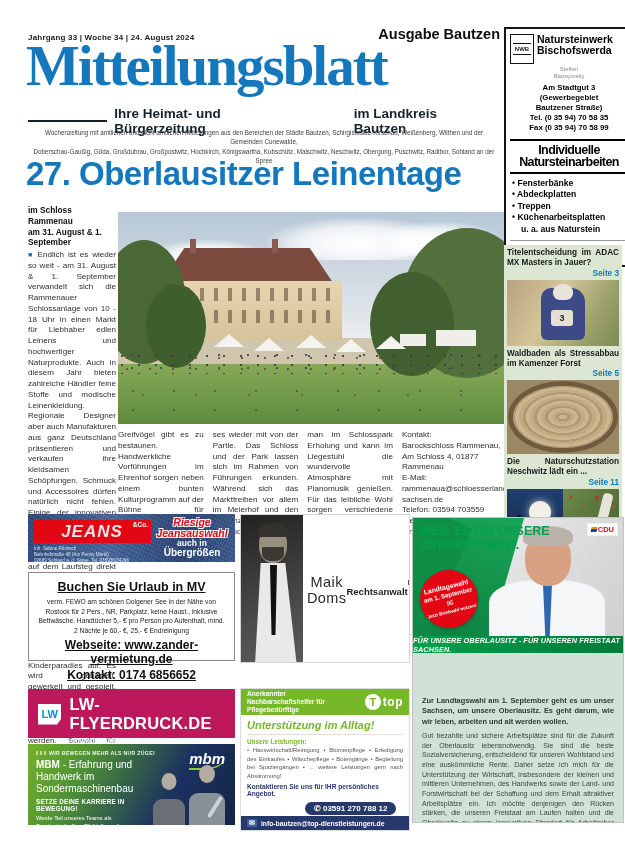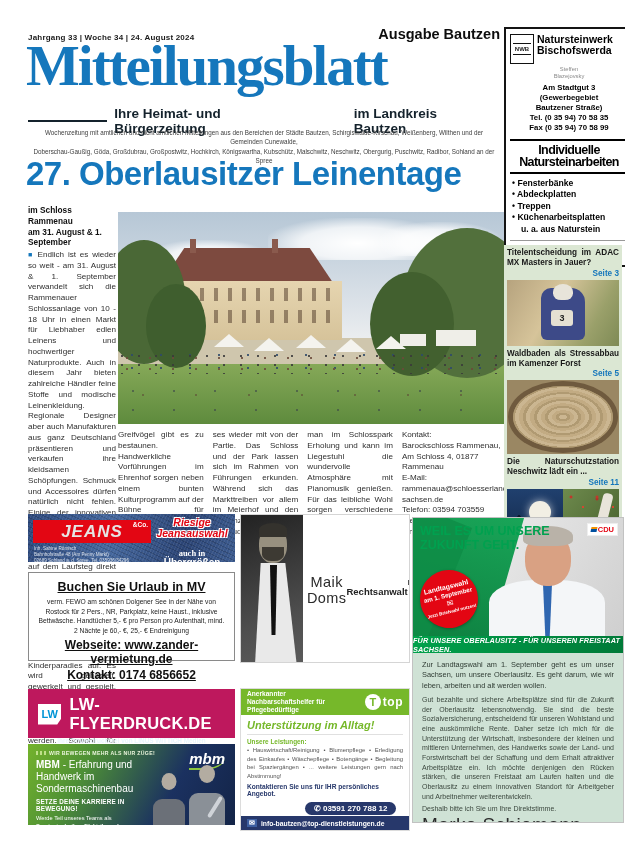--- a/index.html
+++ b/index.html
@@ -107,21 +107,21 @@
       repeating-linear-gradient(25deg,rgba(0,0,0,.16) 0 1px,rgba(0,0,0,0) 1px 4px),
       linear-gradient(100deg,#2e4a7e,#46699f 40%,#2c4576 75%,#3d5c90);}
   .jeans-box{position:absolute;left:5px;top:6px;width:118px;height:23px;background:#e30613;
     display:flex;align-items:center;justify-content:center;}
   .jeans-word{color:#e5e5e5;font-weight:bold;font-style:italic;font-size:17px;letter-spacing:1px;}
   .jeans-amp{position:absolute;right:3px;top:1px;color:#fff;font-size:6.5px;font-weight:bold;}
   .jeans-info{position:absolute;left:6px;top:32px;font-size:4.6px;line-height:1.35;color:#d9e0ea;}
   .jeans-claims{position:absolute;right:3px;top:3px;width:80px;text-align:center;line-height:1.05;}
   .jeans-red{color:#e30613;font-size:10.5px;font-weight:bold;font-style:italic;
     text-shadow:1px 1px 0 #fff,-1px -1px 0 #fff,1px -1px 0 #fff,-1px 1px 0 #fff;}
-  .jeans-white1{color:#fff;font-size:8.5px;font-weight:bold;margin-top:10px;font-family:Liberation Serif, serif;}
+  .jeans-white1{color:#fff;font-size:8.5px;font-weight:bold;margin-top:0;}
   .jeans-white2{color:#fff;font-size:10px;font-weight:bold;}
 
   
   #ad-mv{left:28px;top:572px;width:207px;height:89px;border:1px solid #8a8a8a;background:#fff;
     padding:7px 9px;box-sizing:border-box;text-align:center;}
   .mv-title{font-size:12.5px;font-weight:bold;text-decoration:underline;color:#101010;}
   .mv-body{font-size:6.7px;line-height:1.45;color:#222;margin-top:3px;}
   .mv-strong{font-size:12px;font-weight:bold;margin-top:2px;color:#101010;text-decoration:underline;}
 
   
@@ -158,21 +158,21 @@
   .cdu-badge{position:absolute;left:7px;top:52px;width:58px;height:58px;border-radius:50%;background:#e30613;
     transform:rotate(-14deg);color:#fff;display:flex;flex-direction:column;align-items:center;justify-content:center;
     text-align:center;line-height:1.15;box-shadow:0 1px 3px rgba(0,0,0,.3);}
   .badge-l1{font-size:6.8px;font-weight:bold;}
   .badge-l2{font-size:6.2px;font-weight:bold;}
   .badge-ic{font-size:8px;margin:1px 0;}
   .badge-l3{font-size:4.6px;font-weight:bold;}
   .cdu-banner{height:17px;background:linear-gradient(90deg,#00a14b,#00света 0);background:linear-gradient(90deg,#00a14b,#007a38);
     color:#fff;font-size:7.3px;font-weight:bold;font-style:italic;display:flex;align-items:center;justify-content:center;letter-spacing:.1px;}
   .cdu-body{background:#cfe2d5;height:169px;padding:7px 9px;box-sizing:border-box;color:#333;}
-  .cdu-p1{font-size:7.4px;font-weight:normal;line-height:1.4;text-align:justify;color:#2f3b33;}
+  .cdu-p1{font-size:7.4px;font-weight:bold;line-height:1.4;text-align:justify;color:#2f3b33;margin-top:36px;}
   .cdu-p2{font-size:7px;line-height:1.38;text-align:justify;margin-top:4px;color:#3a463d;}
   .cdu-p3{font-size:7px;margin-top:4px;color:#3a463d;}
   .cdu-name{font-size:19px;color:#2b2b2b;letter-spacing:.4px;margin-top:2px;}
 
   
   #ad-lw{left:28px;top:689px;width:207px;height:49px;background:#be185d;padding:6px 10px;box-sizing:border-box;}
   .lw-row{display:flex;align-items:center;gap:8px;}
   .lw-logo{width:26px;height:21px;background:#fff;color:#0095d6;font-weight:bold;font-size:11px;
     display:flex;align-items:center;justify-content:center;clip-path:polygon(0 0,100% 0,100% 70%,82% 100%,0 100%);}
   .lw-title{color:#fff;font-size:16.5px;font-weight:bold;letter-spacing:.2px;}

